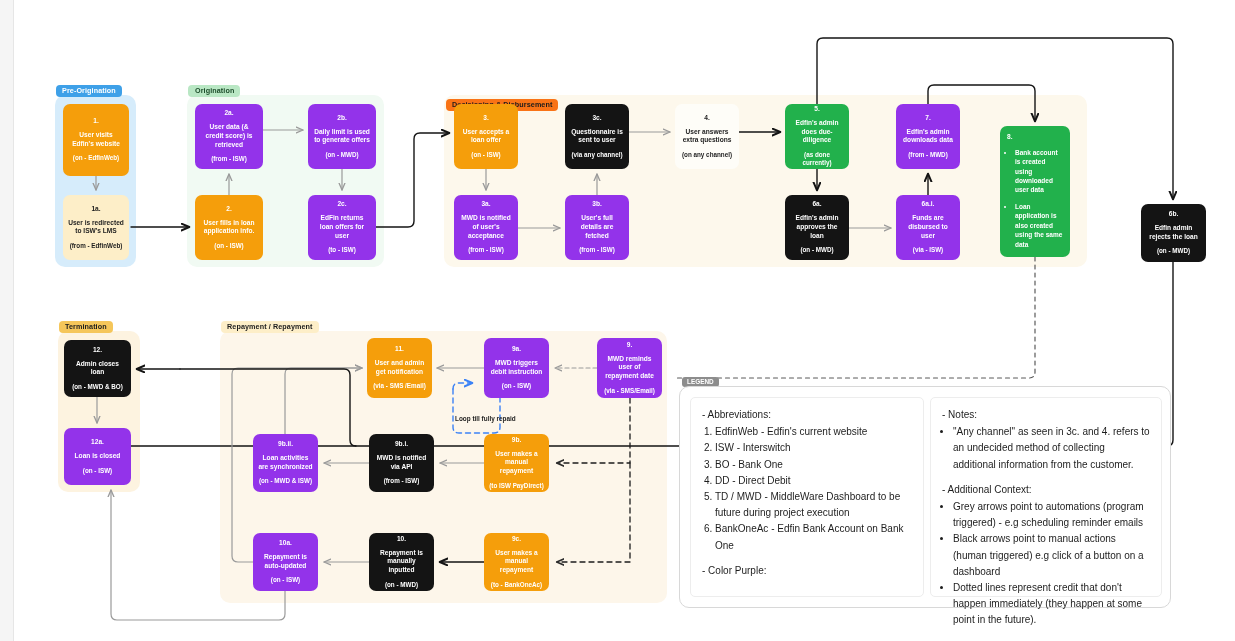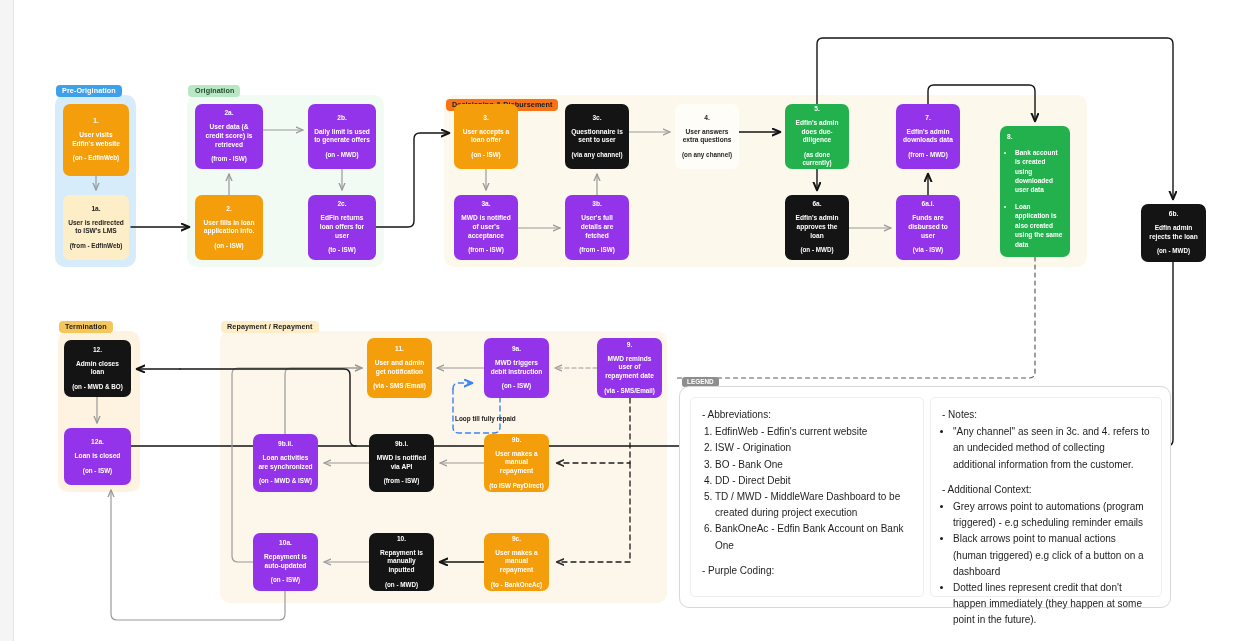--- a/index.html
+++ b/index.html
@@ -357,28 +357,28 @@
     </div>
 
   <div class="loop-label" style="left:455px; top:415px;">Loop till fully repaid</div>
 
   <div id="legend-label" style="left:682px; top:377px;">LEGEND</div>
   <div id="legend-wrap" style="left:679px; top:386px; width:492px; height:222px;">
     <div class="legend-col" style="left:10px; width:234px;">
       <div class="head">- Abbreviations:</div>
       <ol id="abbrev-list">
           <li>EdfinWeb - Edfin's current website</li>
-          <li>ISW - Origination</li>
+          <li>ISW - Interswitch</li>
           <li>BO - Bank One</li>
           <li>DD - Direct Debit</li>
-          <li>TD / MWD - MiddleWare Dashboard to be created during project execution</li>
+          <li>TD / MWD - MiddleWare Dashboard to be future during project execution</li>
           <li>BankOneAc - Edfin Bank Account on Bank One</li>
         </ol>
       <div class="gap"></div>
-      <div class="head">- Purple Coding:</div>
+      <div class="head">- Color Purple:</div>
     </div>
     <div class="legend-col" style="left:250px; width:232px;">
       <div class="head">- Notes:</div>
       <ul id="notes-list">
           <li>"Any channel" as seen in 3c. and 4. refers to an undecided method of collecting additional information from the customer.</li>
         </ul>
       <div class="gap"></div>
       <div class="head">- Additional Context:</div>
       <ul id="context-list">
           <li>Grey arrows point to automations (program triggered) - e.g scheduling reminder emails</li>

